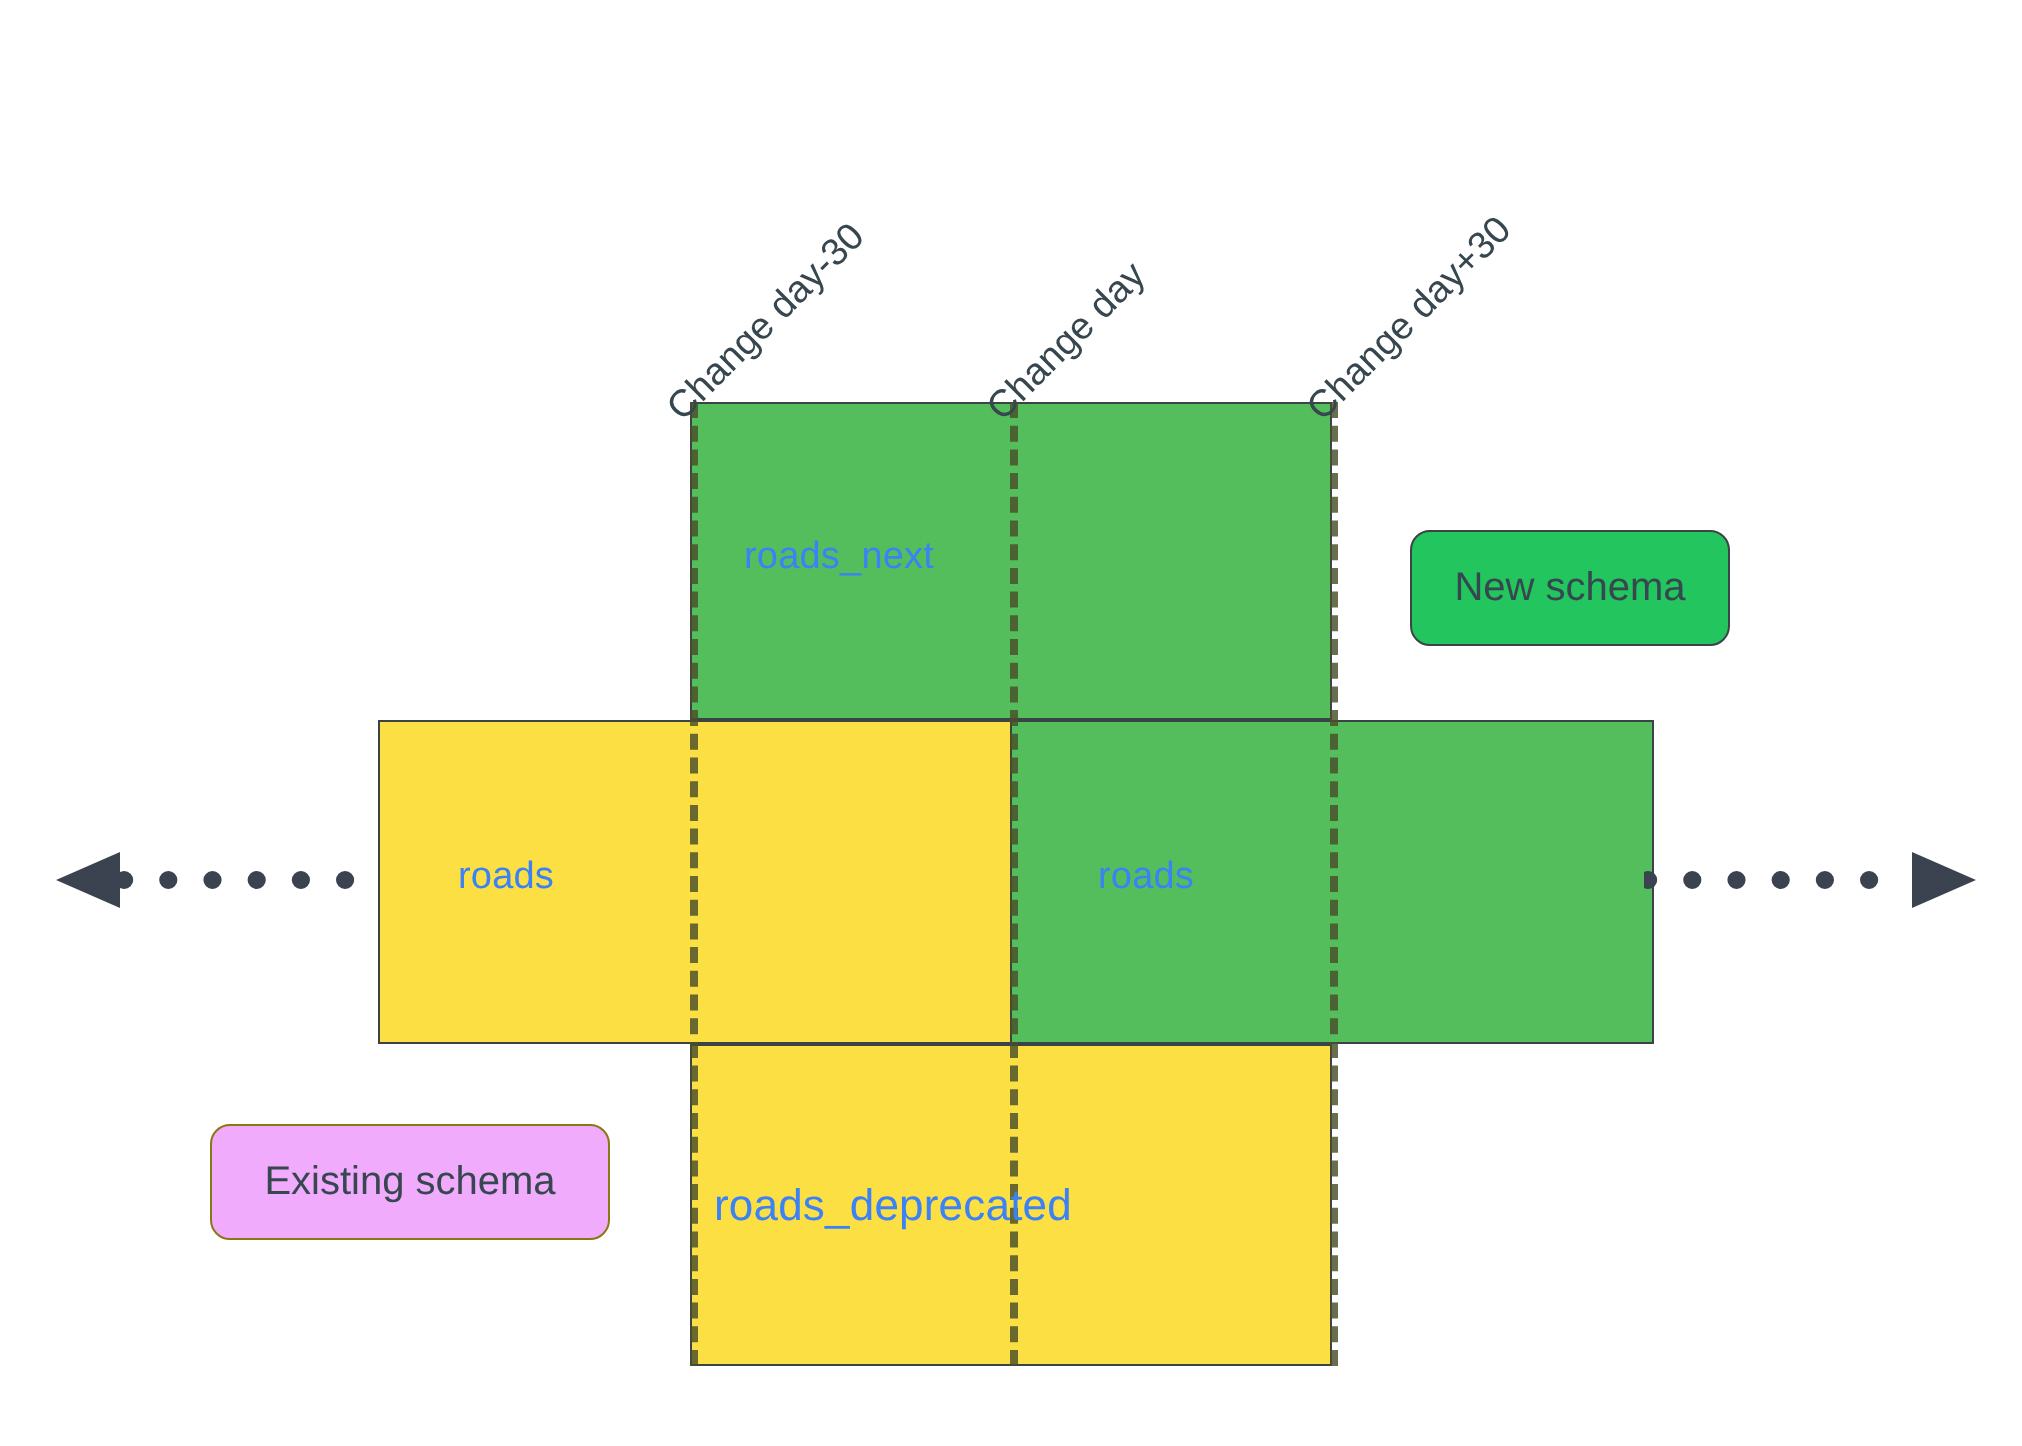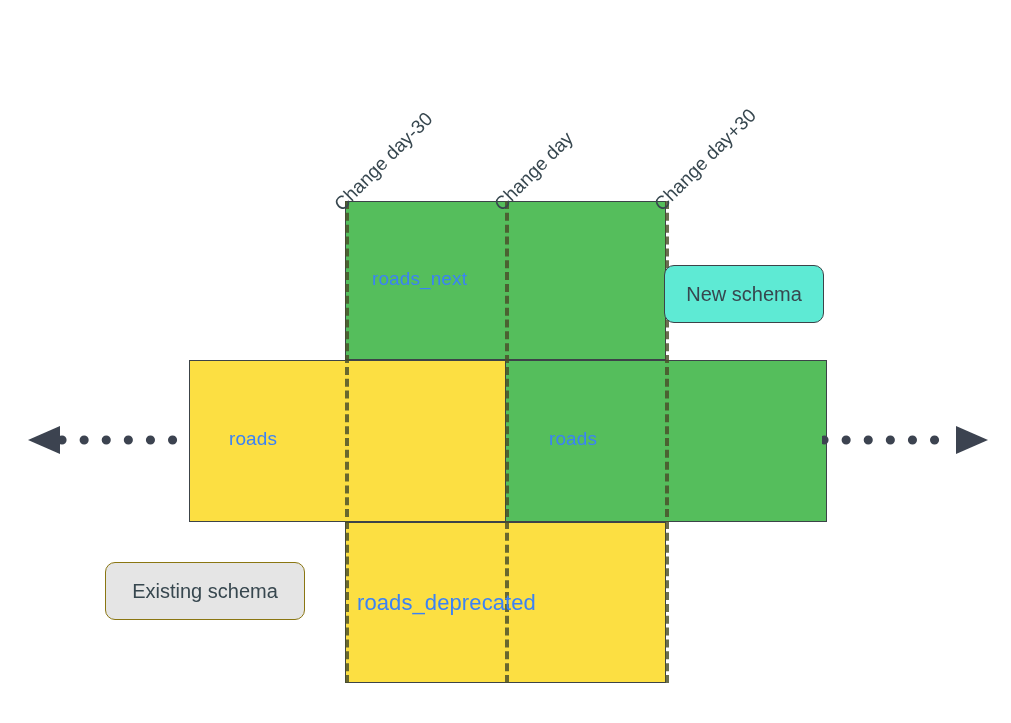--- a/index.html
+++ b/index.html
@@ -109,33 +109,33 @@
     position: absolute;
     box-sizing: border-box;
     border-radius: 10px;
     display: flex;
     align-items: center;
     justify-content: center;
     color: #37474f;
     font-size: 20px;
   }
   #legend-new-schema {
-    left: 664px;
+    left: 705px;
     top: 265px;
     width: 160px;
     height: 58px;
-    background: #5eead4;
+    background: #22c55e;
     border: 1.6px solid #3c4348;
   }
   #legend-existing-schema {
     left: 105px;
     top: 562px;
     width: 200px;
     height: 58px;
-    background: #e5e5e5;
+    background: #f0abfc;
     border: 1.6px solid #8a7612;
   }
 </style>
 </head>
 <body>
 
 <div id="canvas">
 
   <div class="block green" id="block-roads-next"></div>
 

